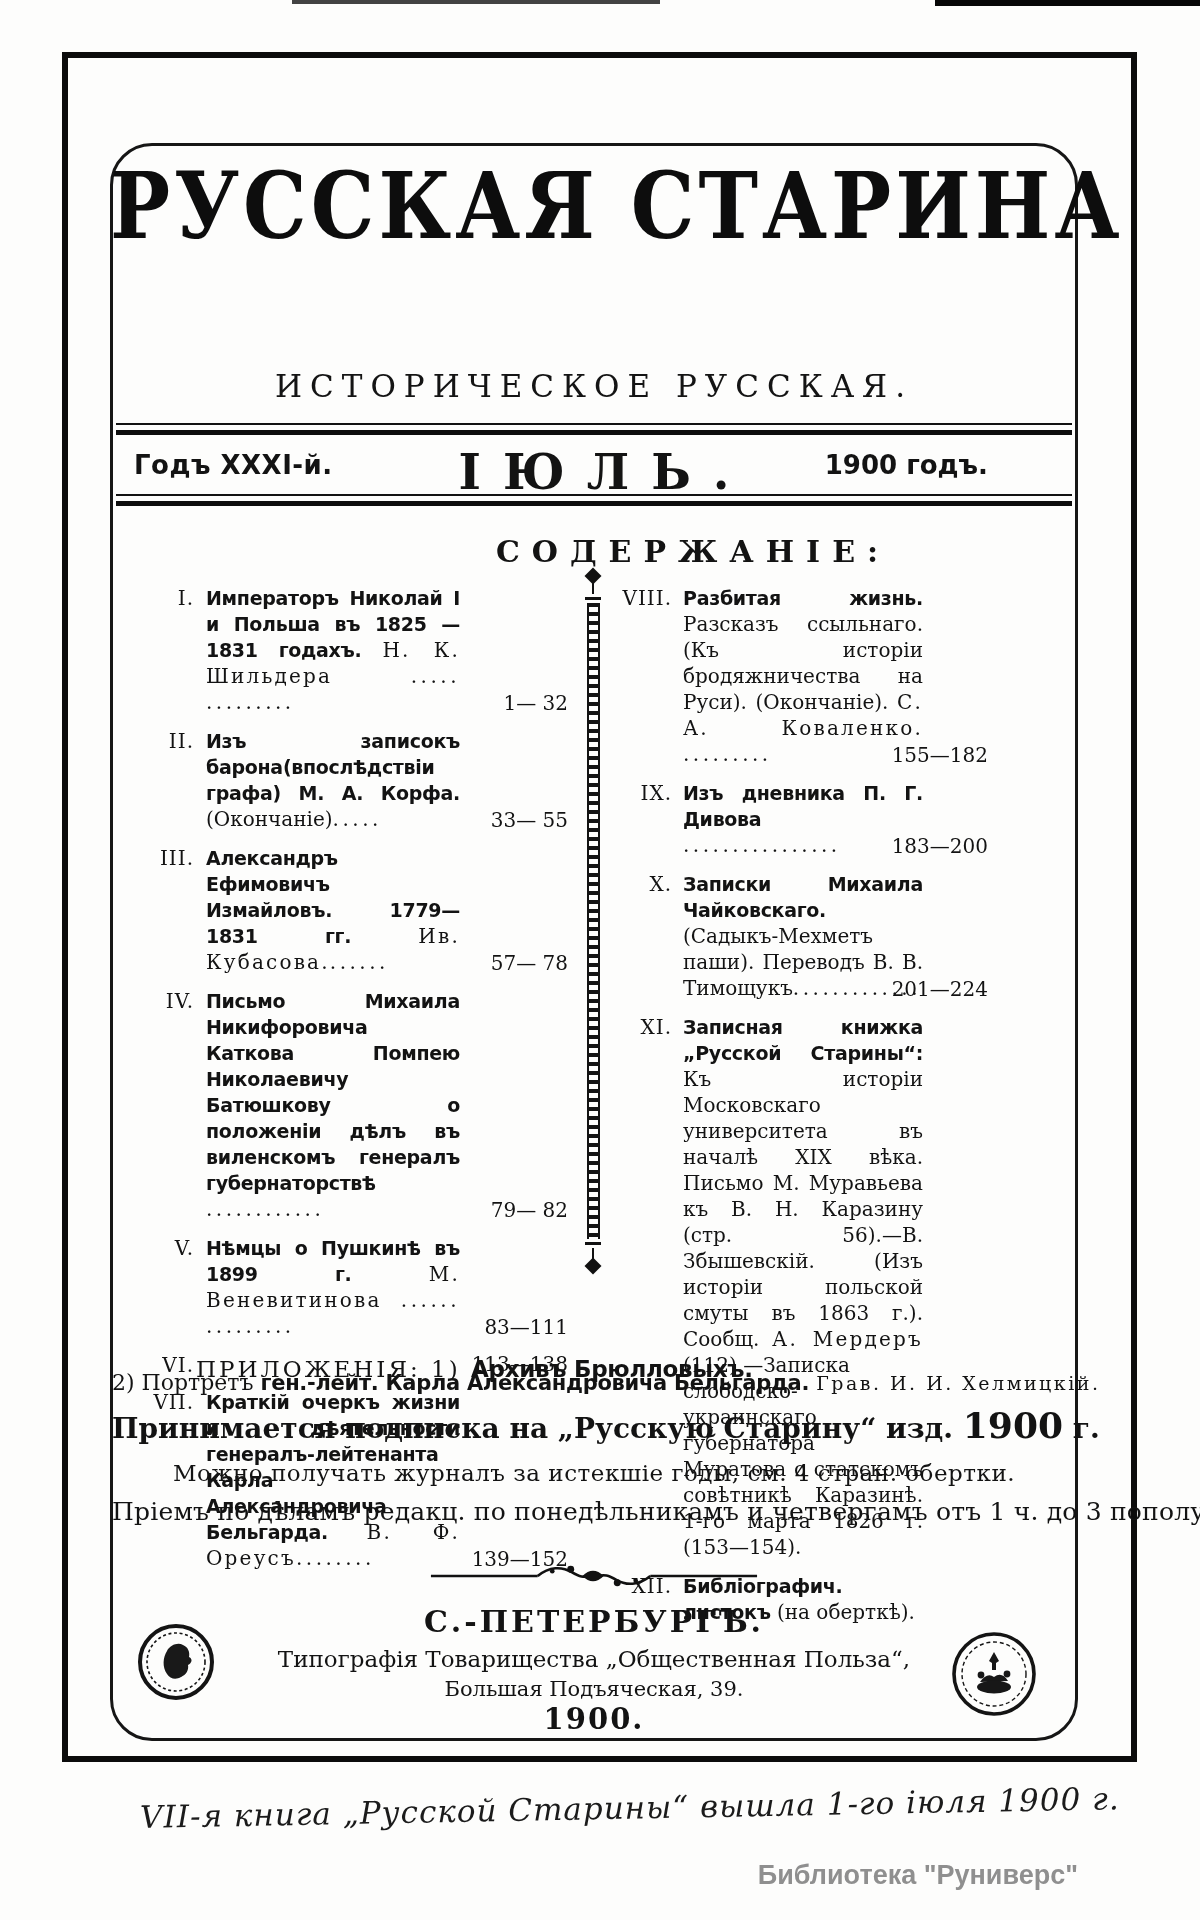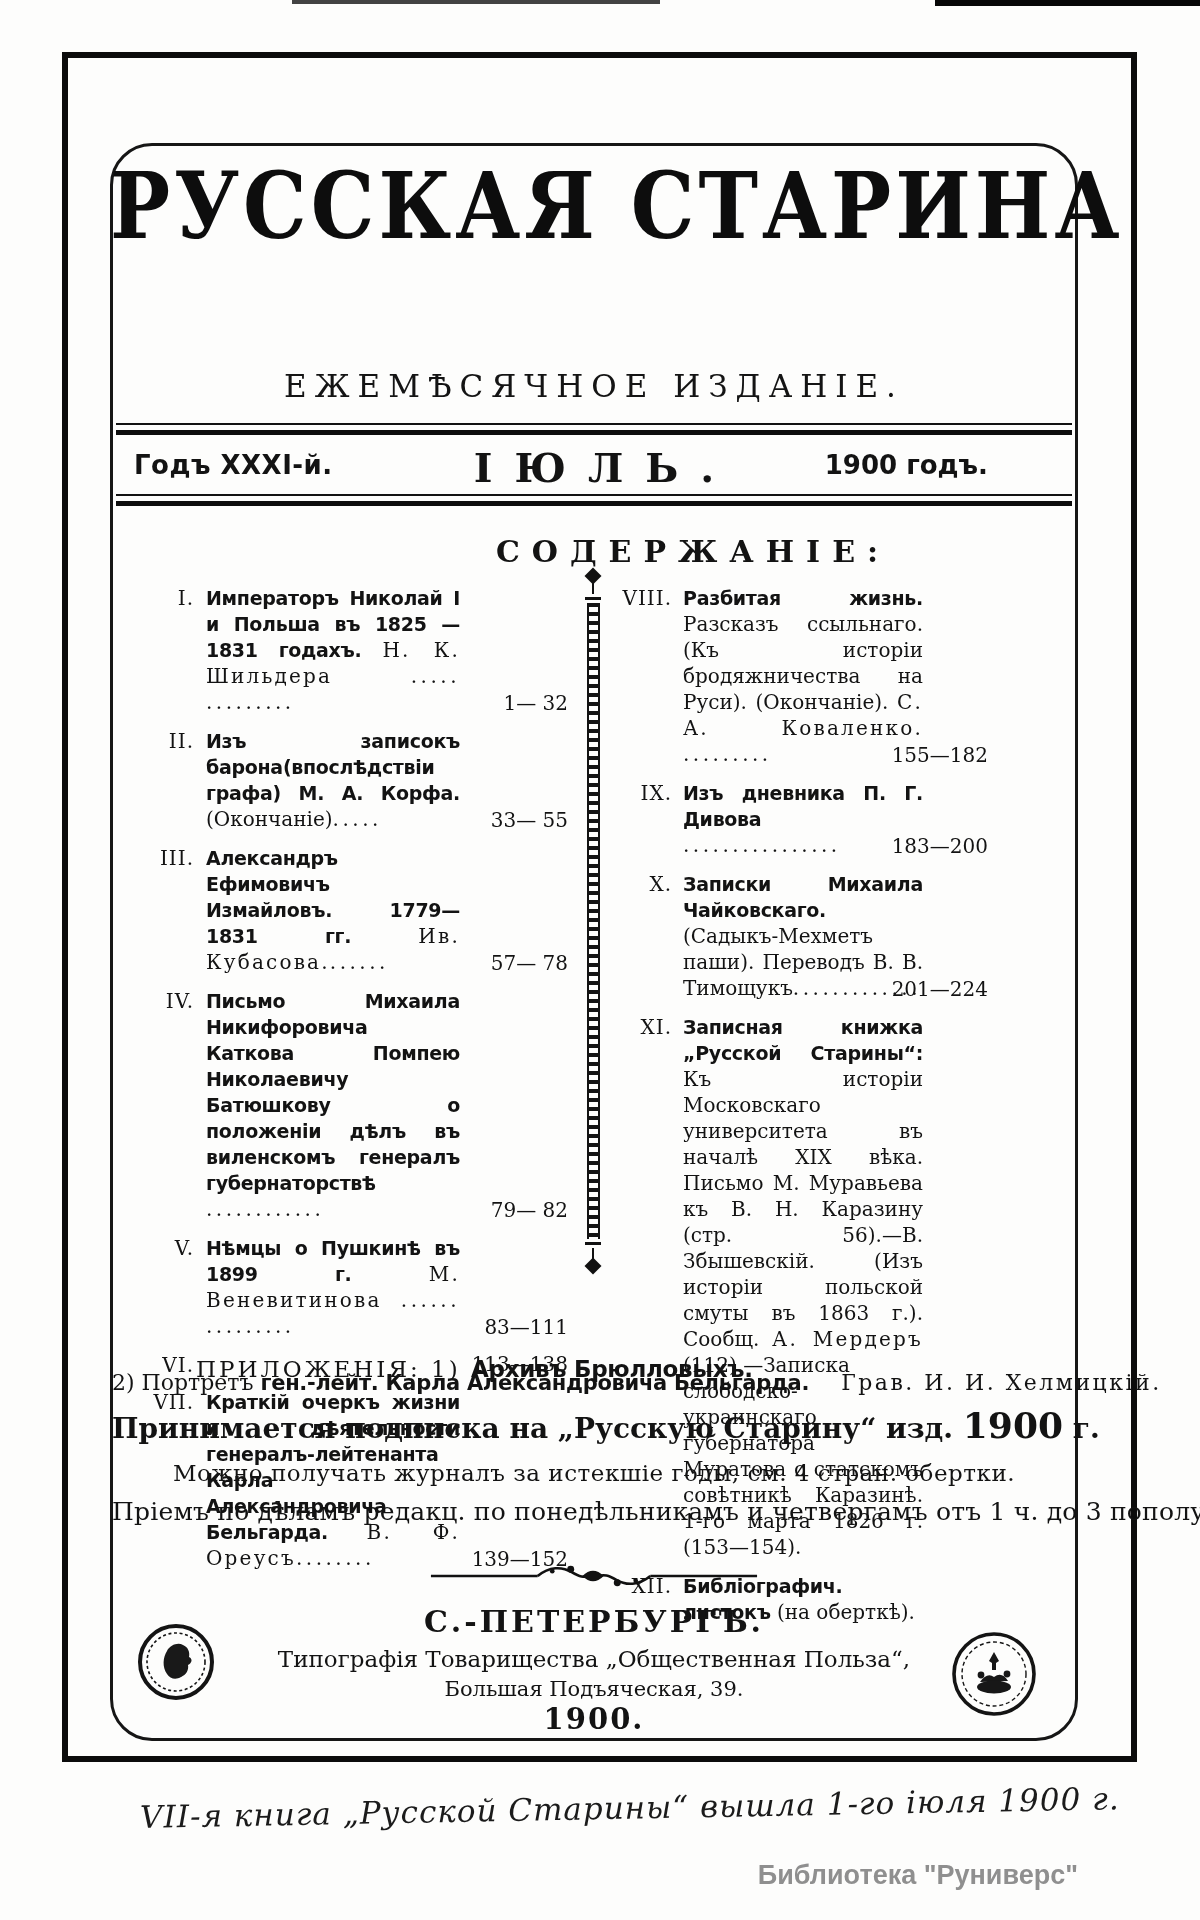--- a/index.html
+++ b/index.html
@@ -26,21 +26,21 @@
              font-size:31px;letter-spacing:8px;color:#141414;}
 
   .double-rule{position:absolute;left:116px;width:956px;height:5px;
                border-top:2px solid #121212;border-bottom:5px solid #0d0d0d;}
   .rule-a{top:423px;} .rule-b{top:494px;}
 
   .dateband{position:absolute;left:116px;top:444px;width:956px;height:44px;}
   .date-left{position:absolute;left:18px;top:6px;font-family:"DejaVu Sans",sans-serif;
              font-weight:700;font-size:26px;letter-spacing:0.5px;}
   .date-month{position:absolute;left:0;top:0;width:100%;text-align:center;
-              font-size:40px;letter-spacing:22px;font-weight:600;padding-left:22px;box-sizing:border-box;}
+              font-size:48px;letter-spacing:22px;font-weight:600;padding-left:22px;box-sizing:border-box;}
   .date-right{position:absolute;right:84px;top:6px;font-family:"DejaVu Sans",sans-serif;
               font-weight:700;font-size:26px;}
 
   .contents-heading{position:absolute;left:110px;top:534px;width:1166px;text-align:center;
                     font-size:30px;letter-spacing:12px;font-weight:600;}
 
   
   .toc-col{position:absolute;top:586px;}
   .toc-col.left{left:128px;width:440px;}
   .toc-col.right{left:613px;width:375px;}
@@ -51,21 +51,21 @@
   .toc-text{text-align:justify;line-height:24px;flex:none;}
   .left .toc-text{width:254px;}
   .right .toc-text{width:240px;}
   .toc-pages{position:absolute;right:0;bottom:1px;font-size:20px;white-space:nowrap;}
 
   .s-b{font-family:"DejaVu Sans",sans-serif;font-weight:700;font-size:19px;letter-spacing:-0.3px;}
   .s-r{font-family:"DejaVu Serif",serif;font-size:20px;}
   .s-sp{font-family:"DejaVu Serif",serif;font-size:20px;letter-spacing:2.2px;}
   .s-lead{font-family:"DejaVu Serif",serif;font-size:20px;letter-spacing:3.5px;}
   .s-head{font-family:"DejaVu Serif",serif;font-size:23px;letter-spacing:3px;}
-  .s-spw{font-family:"DejaVu Serif",serif;font-size:22px;letter-spacing:2.5px;margin-left:25px;}
+  .s-spw{font-family:"DejaVu Serif",serif;font-size:19px;letter-spacing:2.5px;}
   .s-sub{font-family:"DejaVu Serif",serif;font-size:28px;font-weight:600;}
   .s-subyear{font-family:"DejaVu Serif",serif;font-size:36px;font-weight:800;}
 
   
   .divider{position:absolute;left:582px;top:570px;width:22px;height:746px;}
   .divider .diamond{width:12px;height:12px;background:#111;transform:rotate(45deg);margin:0 auto;}
   .divider .stem{width:2px;height:12px;background:#111;margin:0 auto;}
   .divider .tick{width:16px;height:3px;background:#111;margin:3px auto;}
   .divider .ladder{width:9px;height:636px;margin:2px auto;
         background:repeating-linear-gradient(180deg,#131313 0 4px,transparent 4px 9px);
@@ -109,21 +109,21 @@
 
 <div class="page">
 
   <div class="edge-a"></div>
   <div class="edge-b"></div>
 
   <div class="outer-frame"></div>
   <div class="inner-frame"></div>
 
   <div class="title">РУССКАЯ СТАРИНА</div>
-  <div class="subtitle2">ЕЖЕМѢСЯЧНОЕ ИЗДАНІЕ.</div>
+  <div class="subtitle2">ИСТОРИЧЕСКОЕ РУССКАЯ.</div>
 
   <div class="double-rule rule-a"></div>
   <div class="dateband">
     <span class="date-left">Годъ XXXI-й.</span>
     <span class="date-month">ІЮЛЬ.</span>
     <span class="date-right">1900 годъ.</span>
   </div>
   <div class="double-rule rule-b"></div>
 
   <div class="contents-heading">СОДЕРЖАНІЕ:</div>

